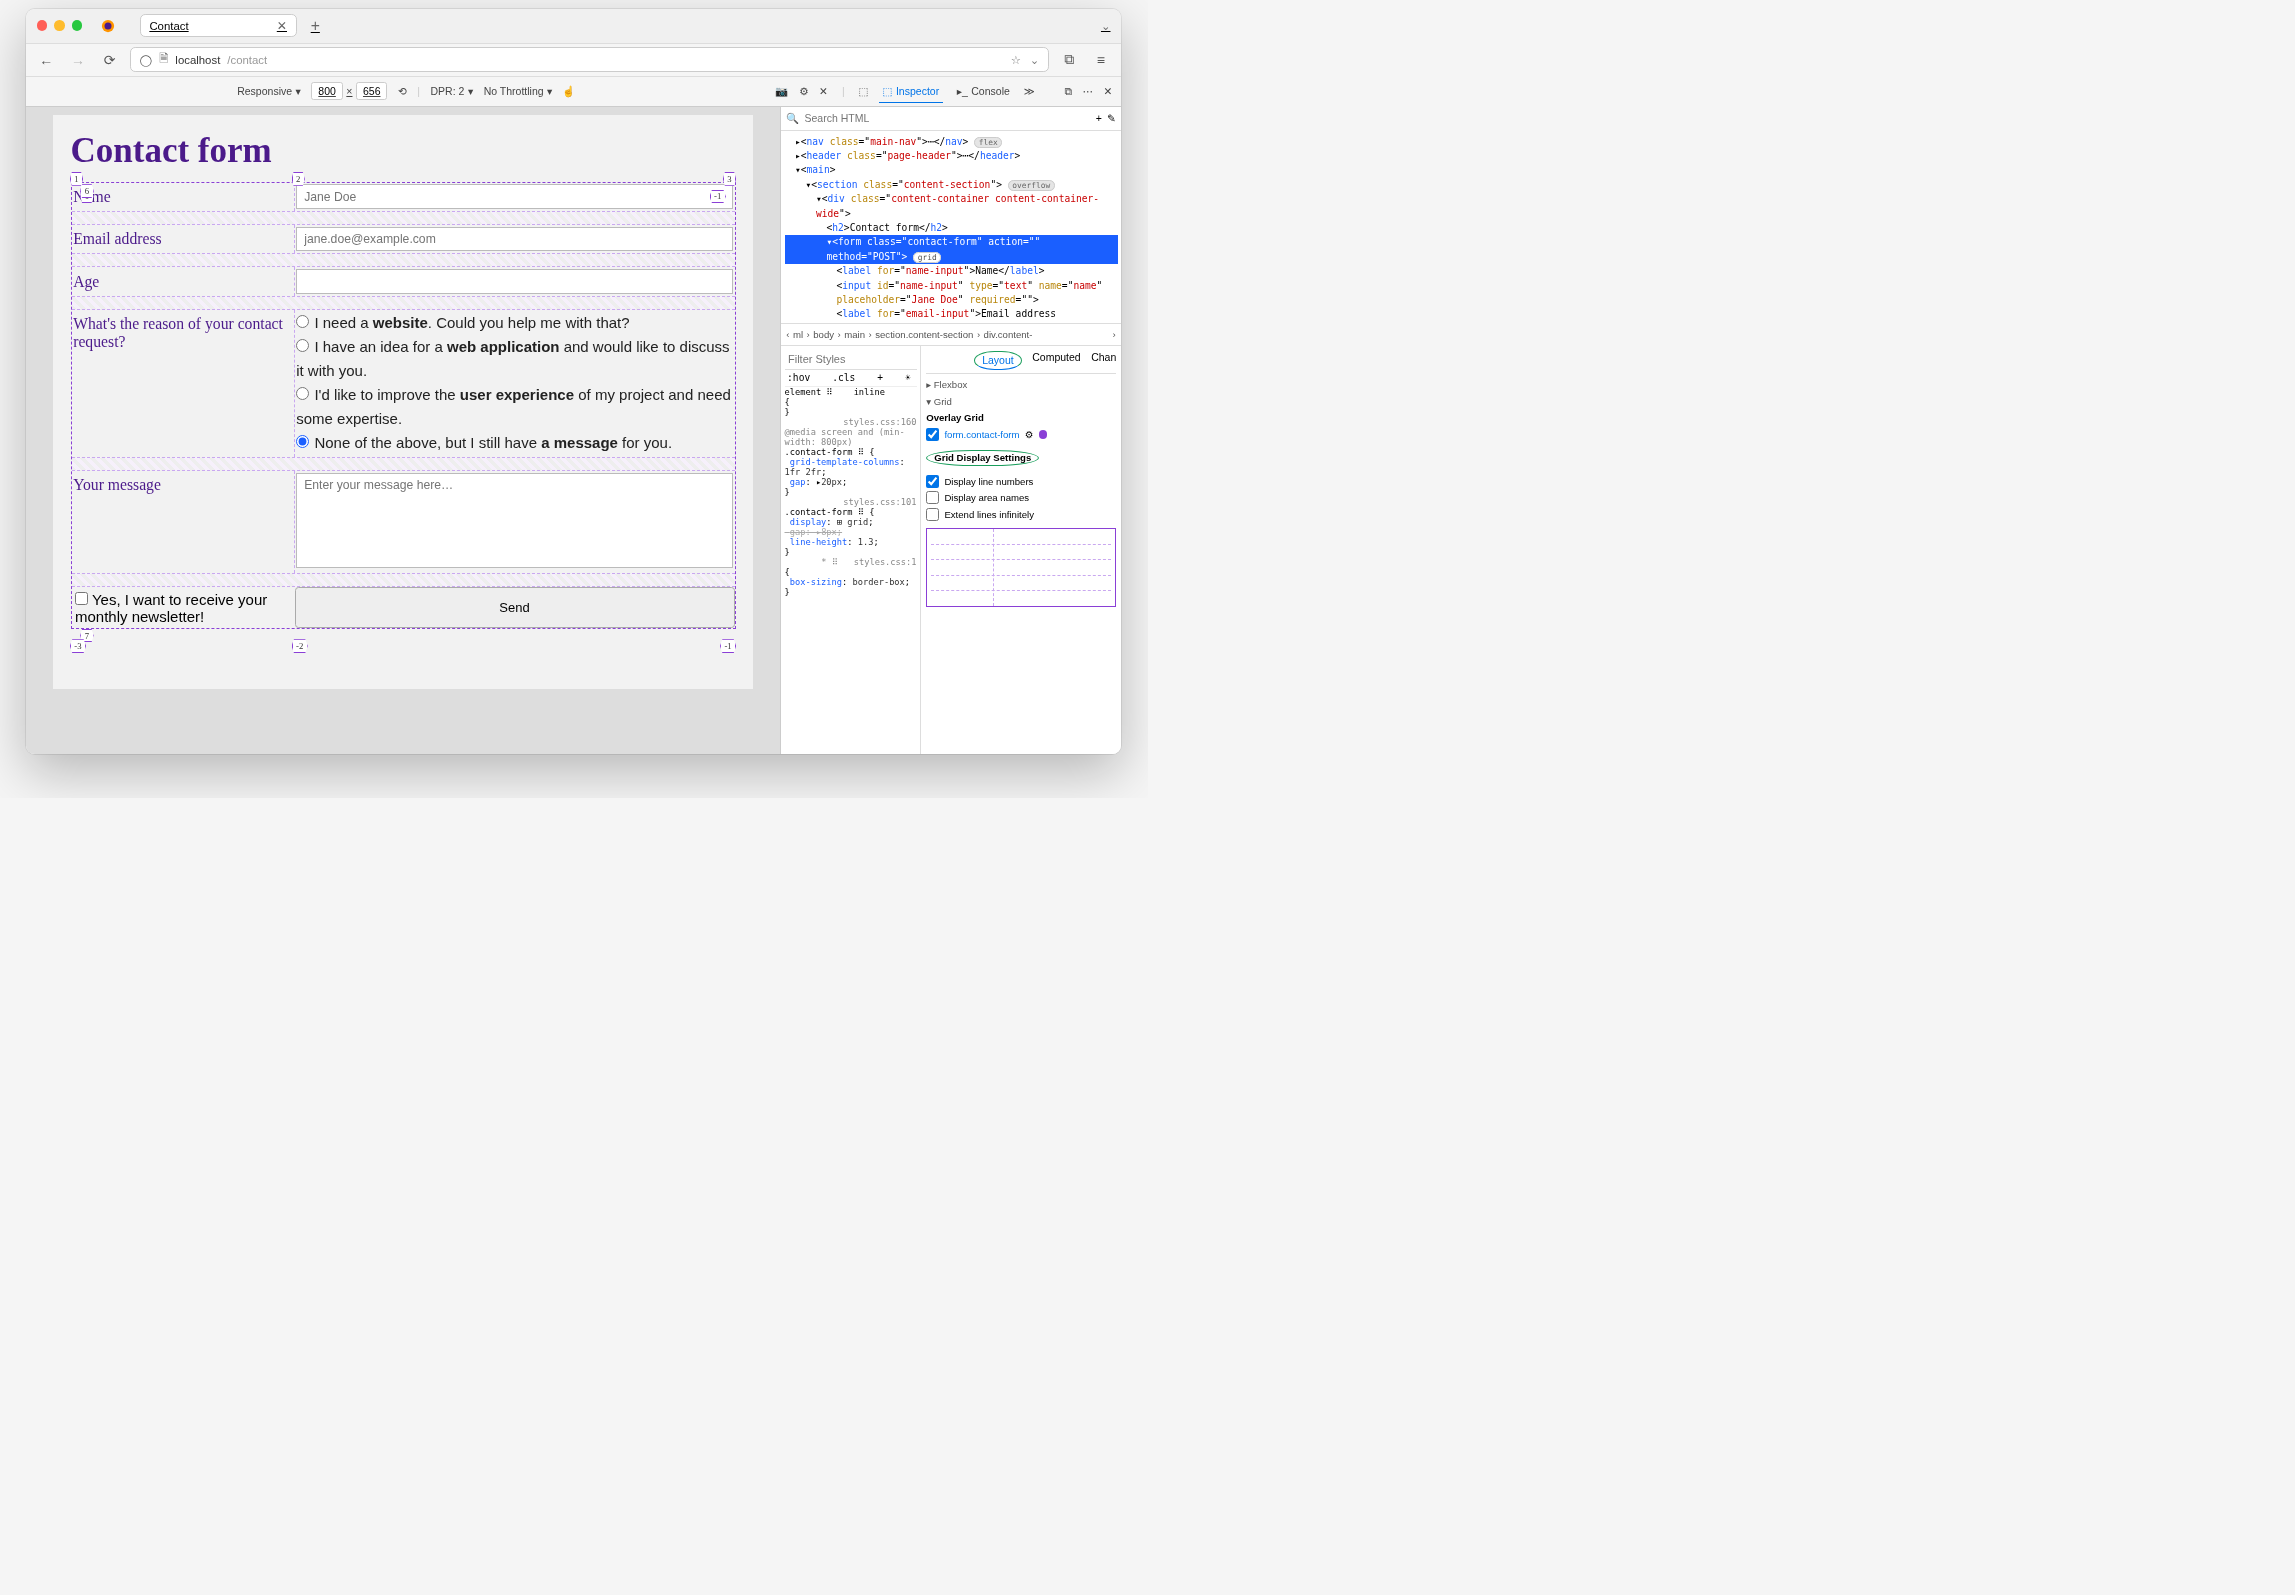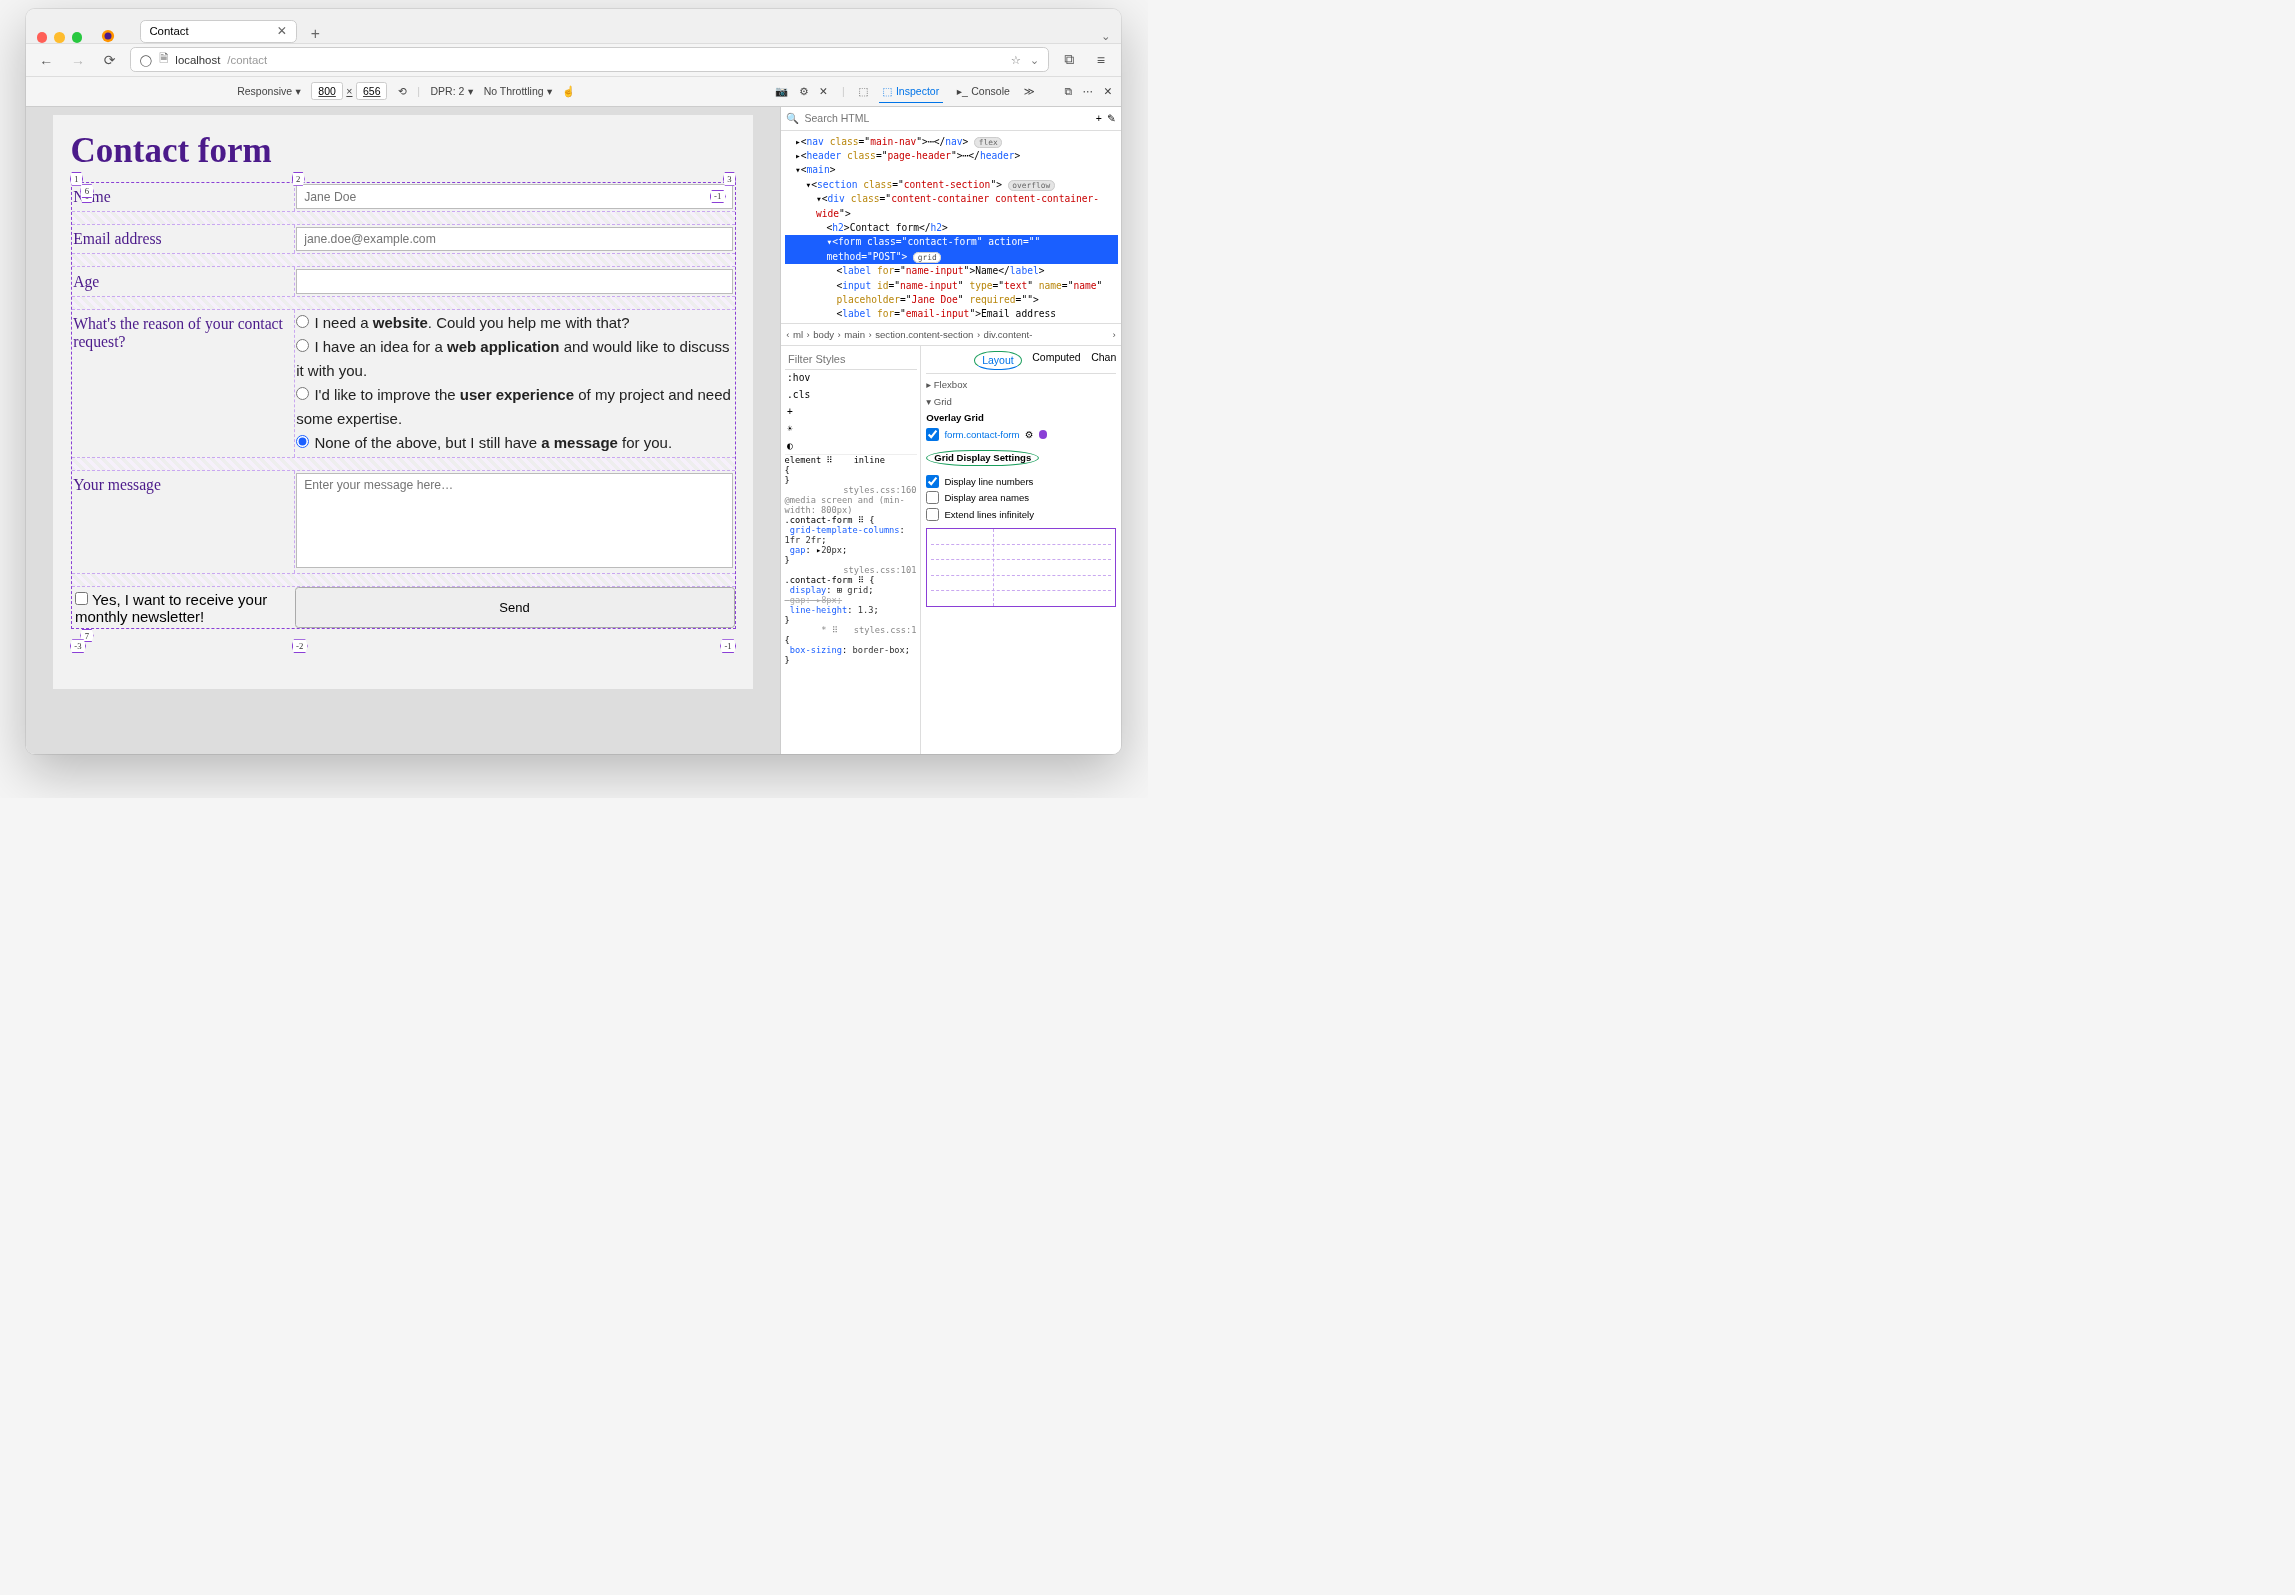--- a/index.html
+++ b/index.html
@@ -18,23 +18,24 @@
   border-radius: 8.7px;
   box-shadow: 0 17.5px 52px rgba(0,0,0,0.25), 0 0 0 0.9px rgba(0,0,0,0.08);
   display: flex; flex-direction: column;
   overflow: hidden;
 }
 
 .titlebar {
   height: 35px;
   background: #f0f0f0;
   border-bottom: 0.9px solid #ddd;
-  display: flex; align-items: flex-end;
+  display: flex; align-items: center;
   padding: 0 10.5px;
   gap: 7px;
+  text-decoration: underline;
 }
 .traffic { display:flex; gap:7px; margin-right:12.2px;}
 .tl { width:10.5px;height:10.5px;border-radius:50%; }
 .tl.red{background:#ff5f57;} .tl.yellow{background:#febc2e;} .tl.green{background:#28c840;}
 .ff-icon{width:14px;height:14px;display:inline-block;}
 .tab {
   background:#fff;border:0.9px solid #ccc;border-radius:5.2px;
   padding:3.5px 8.7px;display:flex;align-items:center;gap:8.7px;
   font-size:11.4px;min-width:157px;justify-content:space-between;
   margin-left:17.5px;
@@ -114,21 +115,21 @@
 .dt-layout-tabs .active{color:#0074e8;border-bottom:1.7px solid #0074e8;padding-bottom:2.6px;}
 .dt-section-title{font-size:9.6px;color:#555;margin:5.2px 0 3.5px;}
 .dt-check{display:flex;align-items:center;gap:5.2px;font-size:9.6px;margin:3.5px 0;}
 .dt-check input{accent-color:#0074e8;}
 .circled{border:1.7px solid #1a9e5c;border-radius:50%/60%;padding:1.7px 7px;margin-left:48px;}
 .grid-preview{border:0.9px solid #8a3fd6;height:79px;margin-top:7px;position:relative;}
 .grid-preview::before{content:"";position:absolute;left:35%;top:0;bottom:0;border-left:0.9px dashed #c9a8f0;}
 .grid-preview .hline{position:absolute;left:3.5px;right:3.5px;border-top:0.9px dashed #c9a8f0;}
 .filter-row{display:flex;align-items:center;gap:5.2px;border-bottom:0.9px solid #ddd;padding:3.5px;font-size:9.6px;color:#888;}
 .filter-row input{border:none;flex:1;font-size:11px;outline:none;}
-.hov-row{display:flex;align-items:flex-start;gap:6px;padding:2.6px;font-size:9.6px;border-bottom:0.9px solid #eee;flex-direction:column;}
+.hov-row{display:flex;align-items:flex-end;gap:22px;padding:2.6px;font-size:9.6px;border-bottom:0.9px solid #eee;}
 svg{display:block;}
 </style>
 </head>
 <body>
 
 <div class="window">
 
   <div class="titlebar">
     <div class="traffic">
       <span class="tl red"></span>

